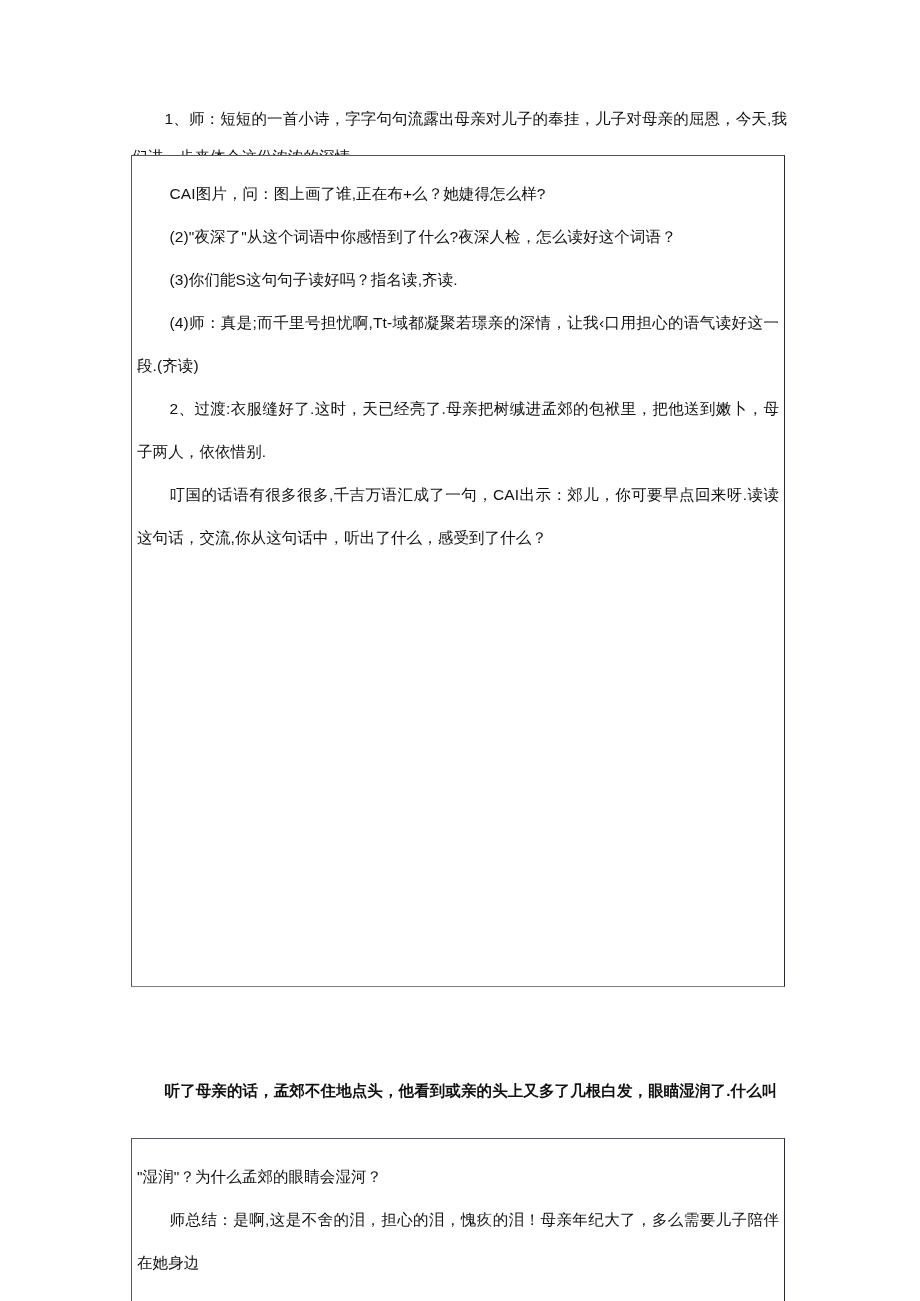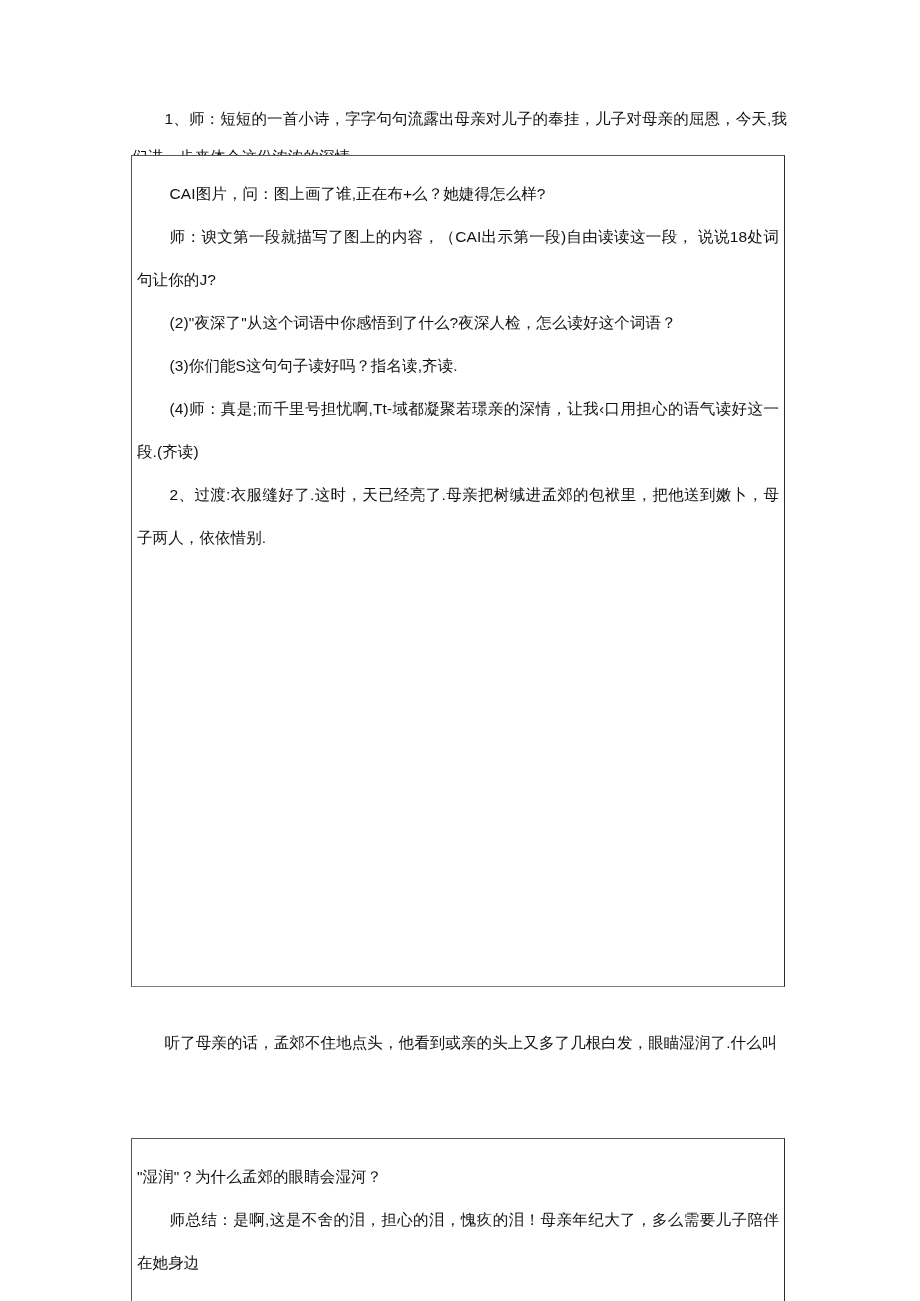--- a/index.html
+++ b/index.html
@@ -40,21 +40,21 @@
     text-indent: 2.1em;
   }
 
   
   .free-block {
     position: absolute;
     left: 132px;
     width: 655px;
   }
   #free-top  { top: 100px; }
-  #free-mid  { top: 1024px; }
+  #free-mid  { top: 1072px; font-weight: bold; }
 
   
   .doc-table {
     position: absolute;
     left: 131px;
     width: 654px;
     box-sizing: border-box;
     border: 1px solid #55555f;
     border-right-color: #2b2b33;
     border-bottom-color: #7d7d86;
@@ -89,25 +89,25 @@
 <div class="page">
 
   <div class="free-block" id="free-top">
     <p class="doc-para indent">1、师：短短的一首小诗，字字句句流露出母亲对儿子的奉挂，儿子对母亲的屈恩，今天,我们进一步来体会这份浓浓的深情.</p>
   </div>
 
   <div class="doc-table" id="table-one">
     <div class="table-cell">
       <div class="cell-inner">
         <p class="doc-para indent">CAI图片，问：图上画了谁,正在布+么？她婕得怎么样?</p>
-        <p class="doc-para indent">师：谀文第一段就描写了图上的内容，（CAI出示第一段)自由读读这一段， 说说18处词句让你的J?</p>
         <p class="doc-para indent">(2)"夜深了"从这个词语中你感悟到了什么?夜深人检，怎么读好这个词语？</p>
         <p class="doc-para indent">(3)你们能S这句句子读好吗？指名读,齐读.</p>
         <p class="doc-para indent">(4)师：真是;而千里号担忧啊,Tt-域都凝聚若璟亲的深情，让我‹口用担心的语气读好这一段.(齐读)</p>
         <p class="doc-para indent">2、过渡:衣服缝好了.这时，天已经亮了.母亲把树缄进孟郊的包袱里，把他送到嫩卜，母子两人，依依惜别.</p>
+        <p class="doc-para indent">叮国的话语有很多很多,千吉万语汇成了一句，CAI出示：郊儿，你可要早点回来呀.读读这句话，交流,你从这句话中，听出了什么，感受到了什么？</p>
       </div>
     </div>
   </div>
 
   <div class="free-block" id="free-mid">
     <p class="doc-para indent">听了母亲的话，孟郊不住地点头，他看到或亲的头上又多了几根白发，眼瞄湿润了.什么叫</p>
   </div>
 
   <div class="doc-table" id="table-two">
     <div class="table-cell">

